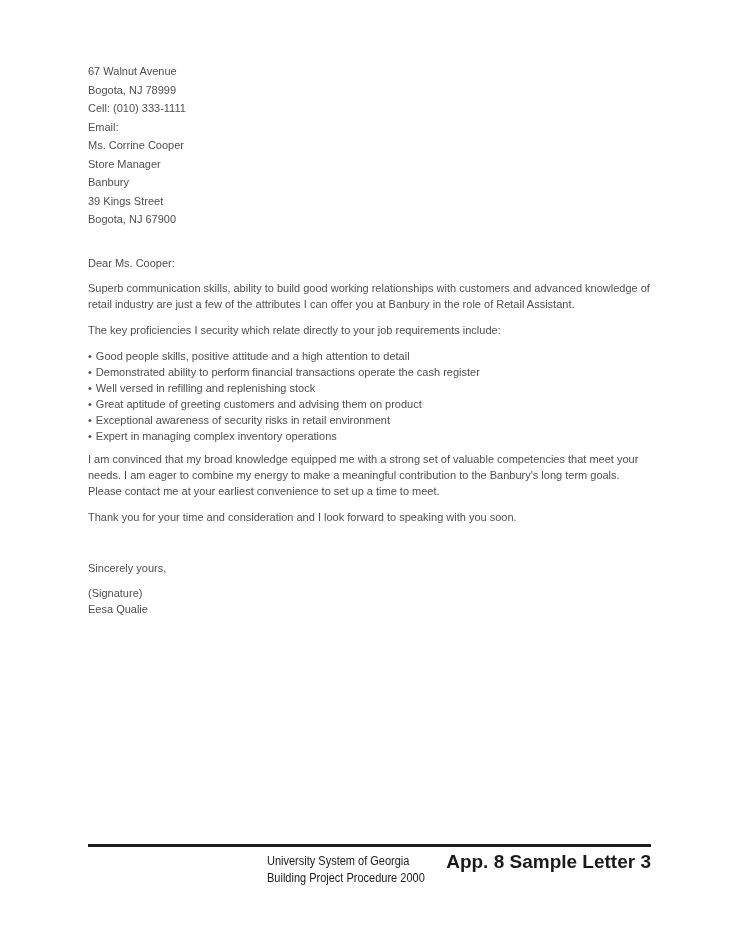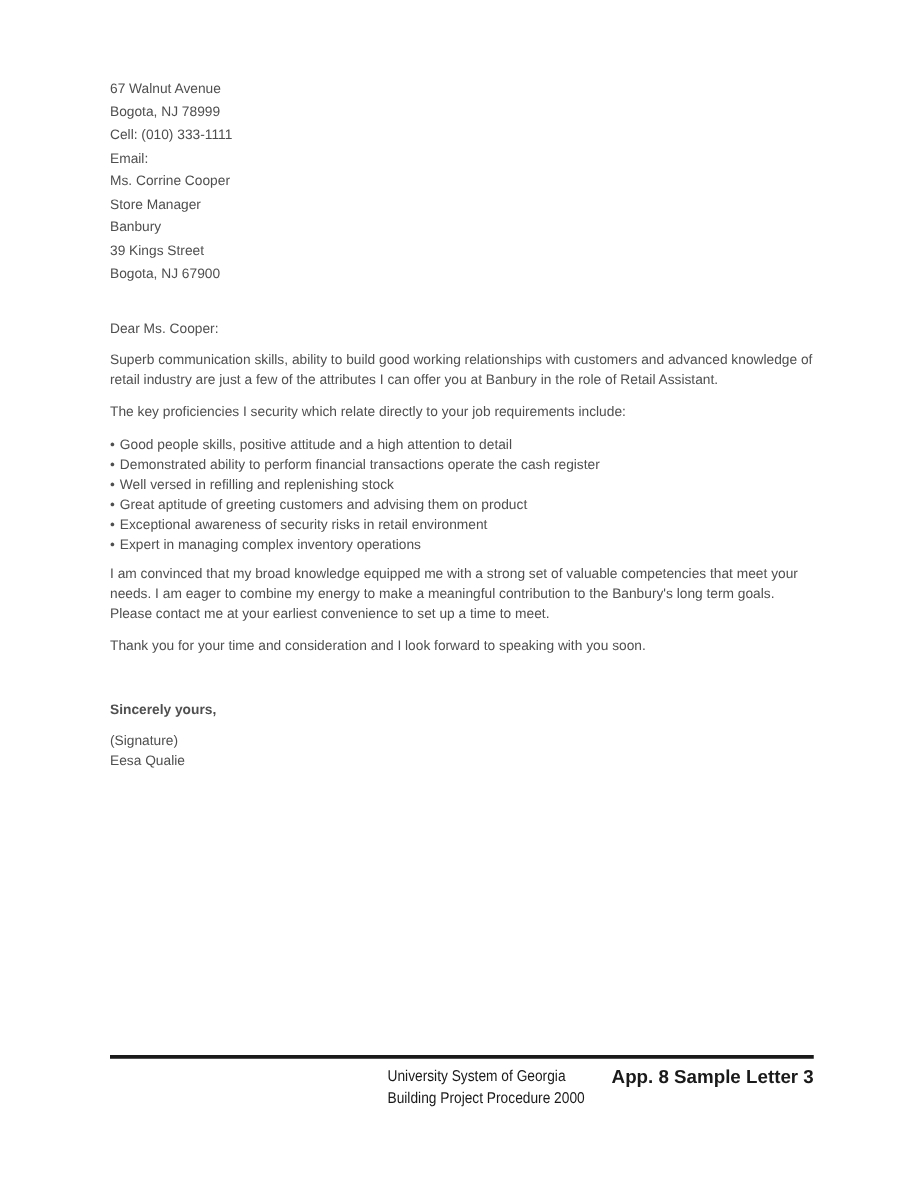--- a/index.html
+++ b/index.html
@@ -49,21 +49,20 @@
   }
   .bullet-char {
     display: inline-block;
     margin-right: 4px;
   }
   .thanks {
     margin-bottom: 35px;
   }
   .valediction {
     margin-bottom: 9px;
-    font-weight: bold;
   }
   .sig-block div {
     line-height: 16px;
   }
   .footer {
     position: absolute;
     left: 88px;
     top: 844px;
     width: 563px;
     border-top: 3px solid var(--rule-color, #1a1a1a);
@@ -74,21 +73,21 @@
     color: var(--footer-text, #1a1a1a);
   }
   .footer-left {
     font-size: 12.5px;
     line-height: 17px;
     transform: scaleX(0.88);
     transform-origin: left top;
     white-space: nowrap;
   }
   .footer-right {
-    font-size: 15px;
+    font-size: 19px;
     font-weight: bold;
     line-height: 17px;
     white-space: nowrap;
   }
 </style>
 </head>
 <body>
 
 <div class="page">
   <div class="content">

